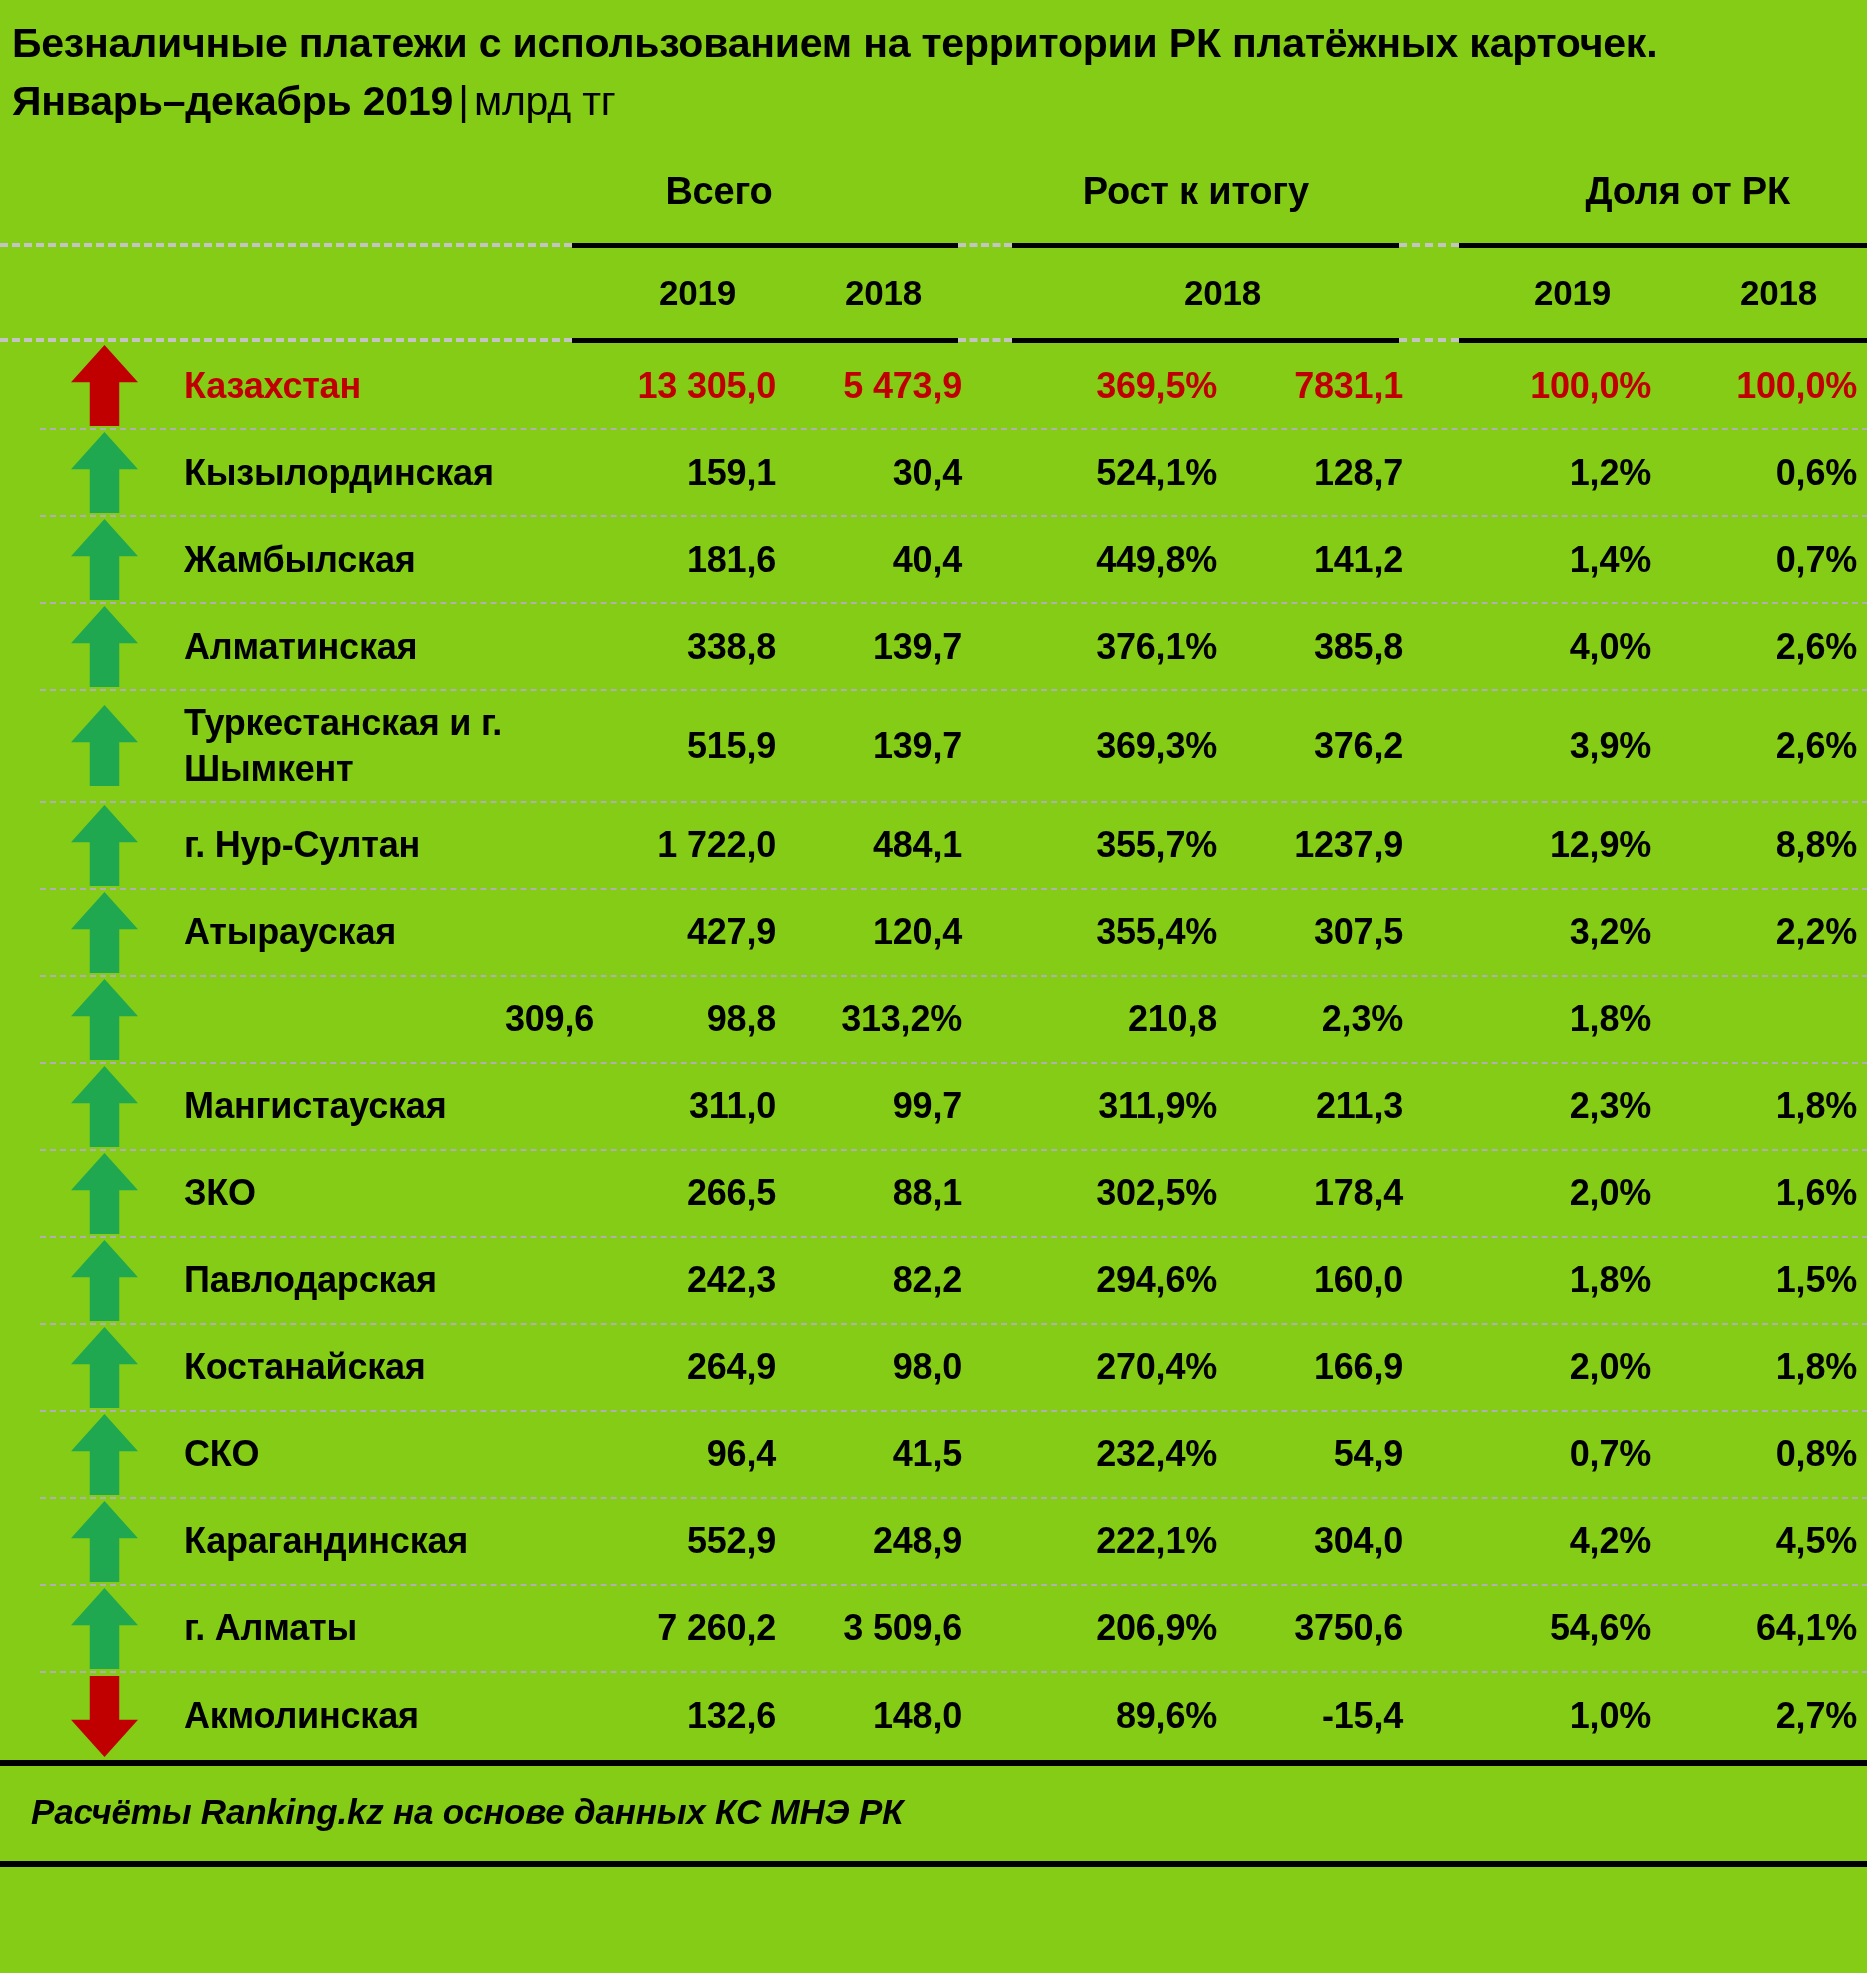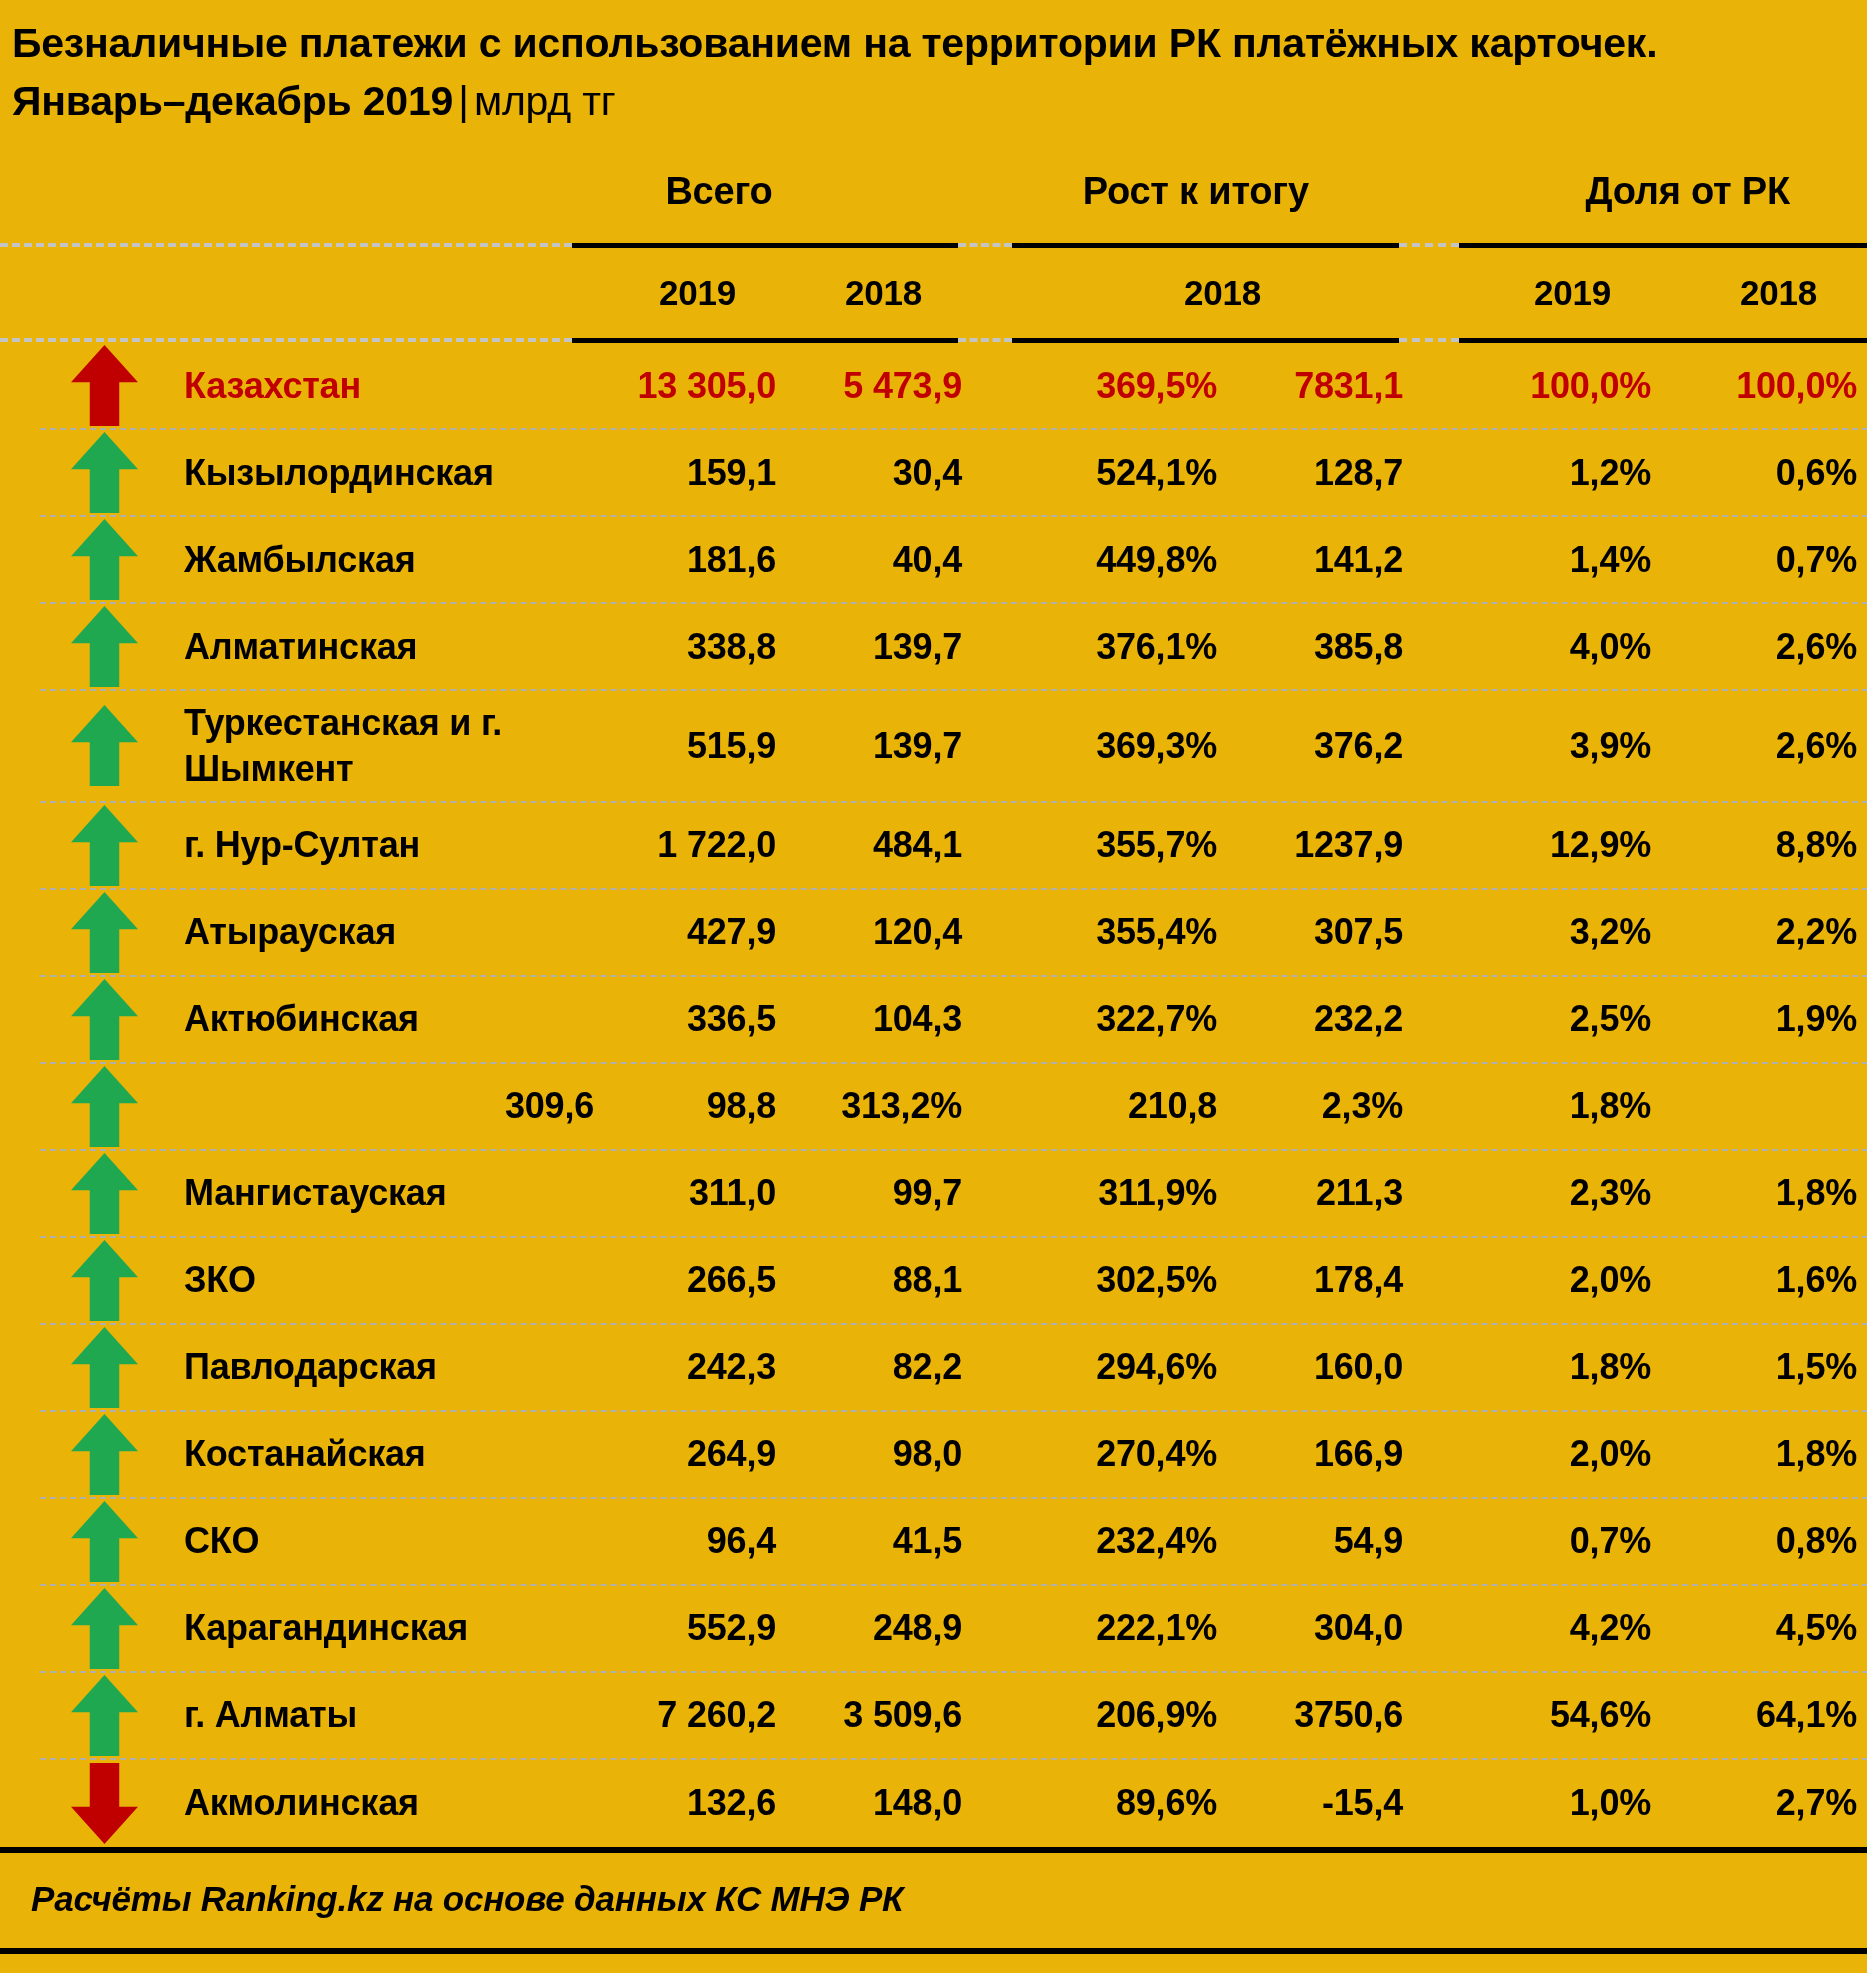--- a/index.html
+++ b/index.html
@@ -6,21 +6,21 @@
   html, body { background: #ffffff; }
   body {
     font-family: "Liberation Sans", sans-serif;
     letter-spacing: -0.015em;
     color: #000;
   }
   .page {
     position: relative;
     width: 1868px;
     height: 1973px;
-    background: #eab308;
+    background: #84cc16;
     overflow: hidden;
   }
 
   
   .title {
     padding: 14px 12px 0 12px;
     font-size: 41px;
     font-weight: 700;
     line-height: 1.42;
   }
@@ -230,34 +230,20 @@
       <div class="cell-num">307,5</div>
       <div class="cell-num">3,2%</div>
       <div class="cell-num">2,2%</div>
     </div>
       <div class="grid row">
       <div class="cell-arrow">
         <svg class="arrow up" viewBox="0 0 100 100" preserveAspectRatio="none">
           <polygon points="50,0 100,46 72,46 72,100 28,100 28,46 0,46" fill="currentColor"></polygon>
         </svg>
       </div>
-      <div class="cell-name">Актюбинская</div>
-      <div class="cell-num">336,5</div>
-      <div class="cell-num">104,3</div>
-      <div class="cell-num">322,7%</div>
-      <div class="cell-num">232,2</div>
-      <div class="cell-num">2,5%</div>
-      <div class="cell-num">1,9%</div>
-    </div>
-      <div class="grid row">
-      <div class="cell-arrow">
-        <svg class="arrow up" viewBox="0 0 100 100" preserveAspectRatio="none">
-          <polygon points="50,0 100,46 72,46 72,100 28,100 28,46 0,46" fill="currentColor"></polygon>
-        </svg>
-      </div>
       <div class="cell-num">309,6</div>
       <div class="cell-num">98,8</div>
       <div class="cell-num">313,2%</div>
       <div class="cell-num">210,8</div>
       <div class="cell-num">2,3%</div>
       <div class="cell-num">1,8%</div>
     </div>
       <div class="grid row">
       <div class="cell-arrow">
         <svg class="arrow up" viewBox="0 0 100 100" preserveAspectRatio="none">

